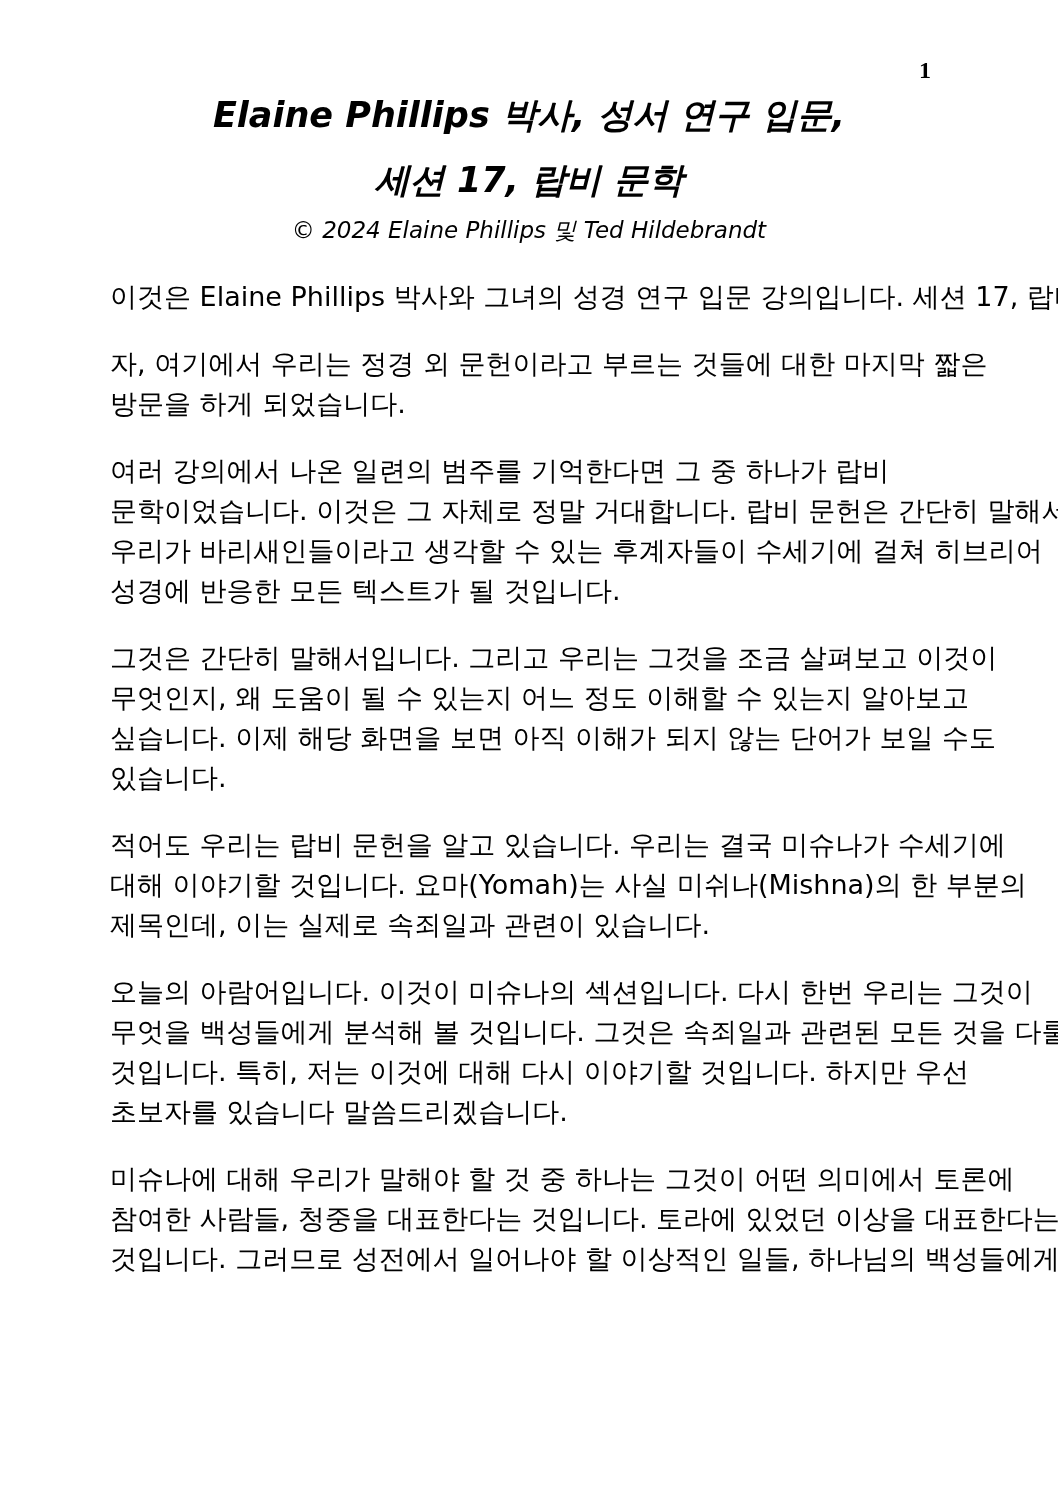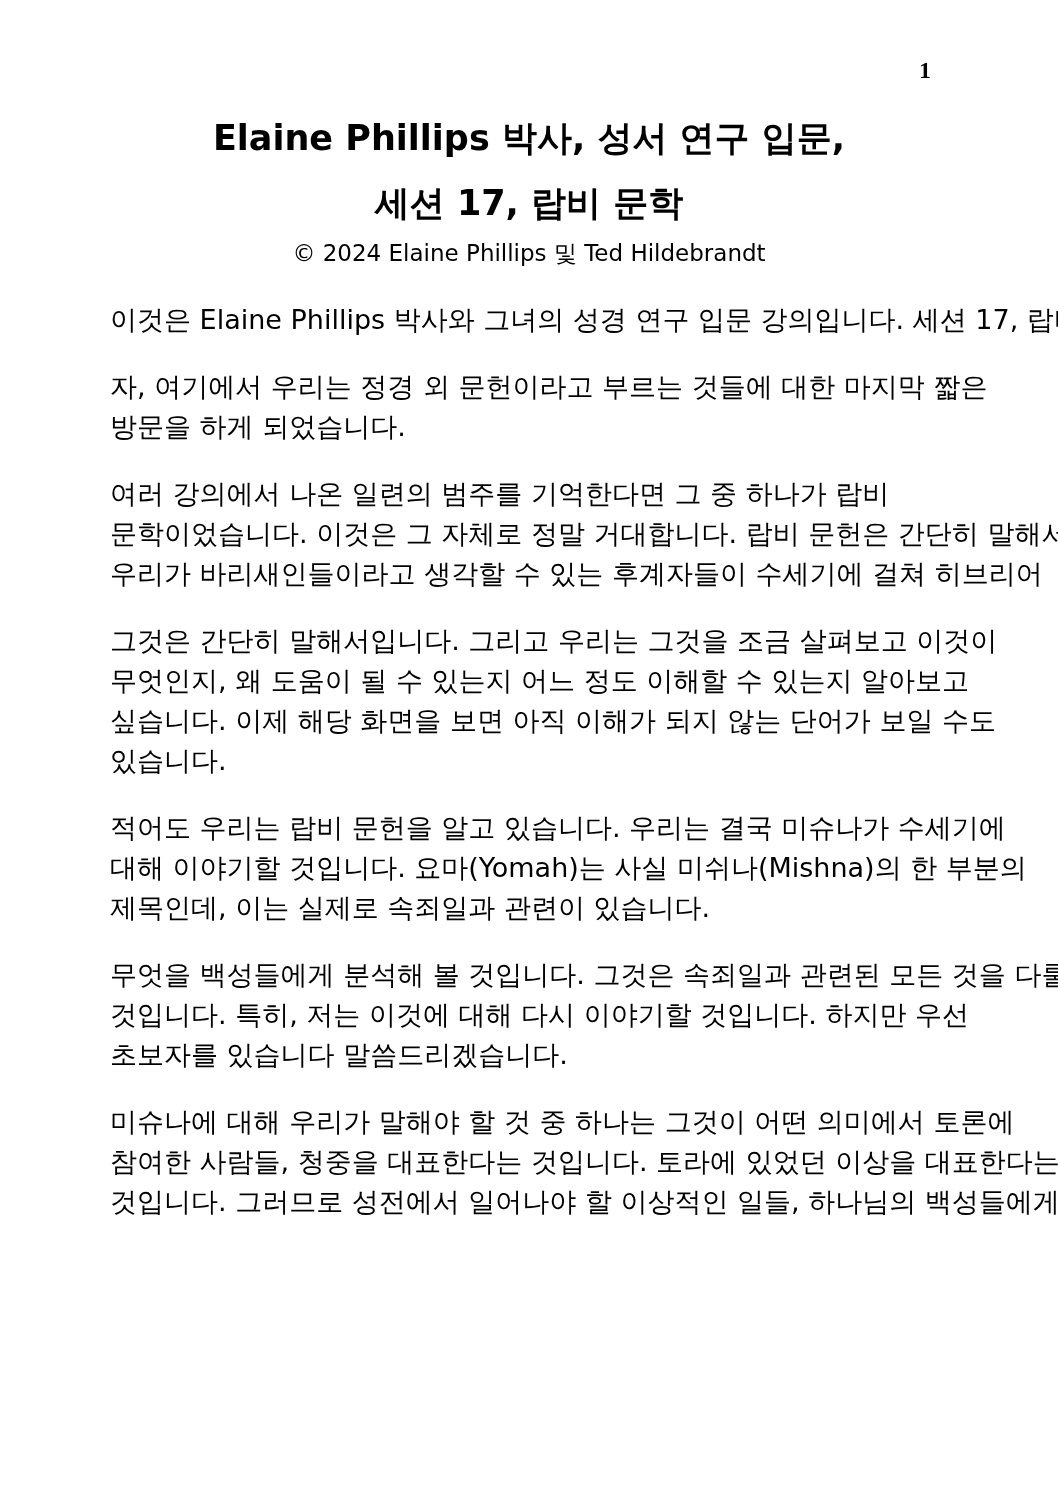--- a/index.html
+++ b/index.html
@@ -20,22 +20,23 @@
   .page-number {
     position: absolute;
     top: 58px;
     right: 127px;
     font-family: "Liberation Serif", "DejaVu Serif", serif;
     font-weight: bold;
     font-size: 24px;
     line-height: 24px;
   }
   .title-block {
-    padding-top: 106px;
+    padding-top: 83px;
     text-align: center;
+    font-style: italic;
   }
   .title-line {
     font-weight: bold;
     font-size: 35px;
     line-height: 65px;
     white-space: nowrap;
   }
   .copyright {
     text-align: center;
     font-size: 23px;
@@ -75,33 +76,35 @@
         <span class="line">이것은 Elaine Phillips 박사와 그녀의 성경 연구 입문 강의입니다. 세션 17, 랍비</span>
       </p>
       <p class="para">
         <span class="line">자, 여기에서 우리는 정경 외 문헌이라고 부르는 것들에 대한 마지막 짧은</span>
         <span class="line">방문을 하게 되었습니다.</span>
       </p>
       <p class="para">
         <span class="line">여러 강의에서 나온 일련의 범주를 기억한다면 그 중 하나가 랍비</span>
         <span class="line">문학이었습니다. 이것은 그 자체로 정말 거대합니다. 랍비 문헌은 간단히 말해서</span>
         <span class="line">우리가 바리새인들이라고 생각할 수 있는 후계자들이 수세기에 걸쳐 히브리어</span>
+        <span class="line">성경에 반응한 모든 텍스트가 될 것입니다.</span>
       </p>
       <p class="para">
         <span class="line">그것은 간단히 말해서입니다. 그리고 우리는 그것을 조금 살펴보고 이것이</span>
         <span class="line">무엇인지, 왜 도움이 될 수 있는지 어느 정도 이해할 수 있는지 알아보고</span>
         <span class="line">싶습니다. 이제 해당 화면을 보면 아직 이해가 되지 않는 단어가 보일 수도</span>
         <span class="line">있습니다.</span>
       </p>
       <p class="para">
         <span class="line">적어도 우리는 랍비 문헌을 알고 있습니다. 우리는 결국 미슈나가 수세기에</span>
         <span class="line">대해 이야기할 것입니다. 요마(Yomah)는 사실 미쉬나(Mishna)의 한 부분의</span>
         <span class="line">제목인데, 이는 실제로 속죄일과 관련이 있습니다.</span>
       </p>
       <p class="para">
+        <span class="line">오늘의 아람어입니다. 이것이 미슈나의 섹션입니다. 다시 한번 우리는 그것이</span>
         <span class="line">무엇을 백성들에게 분석해 볼 것입니다. 그것은 속죄일과 관련된 모든 것을 다룰</span>
         <span class="line">것입니다. 특히, 저는 이것에 대해 다시 이야기할 것입니다. 하지만 우선</span>
         <span class="line">초보자를 있습니다 말씀드리겠습니다.</span>
       </p>
       <p class="para">
         <span class="line">미슈나에 대해 우리가 말해야 할 것 중 하나는 그것이 어떤 의미에서 토론에</span>
         <span class="line">참여한 사람들, 청중을 대표한다는 것입니다. 토라에 있었던 이상을 대표한다는</span>
         <span class="line">것입니다. 그러므로 성전에서 일어나야 할 이상적인 일들, 하나님의 백성들에게</span>
       </p>
     </div>

